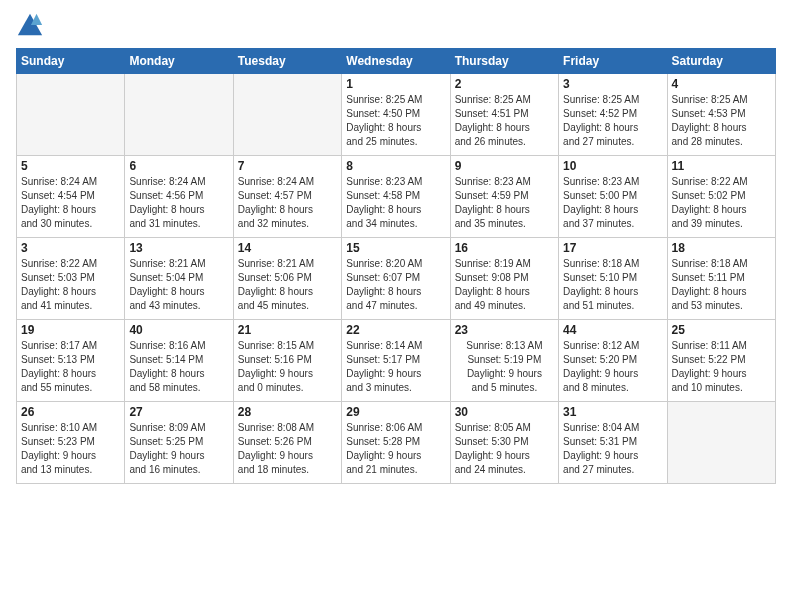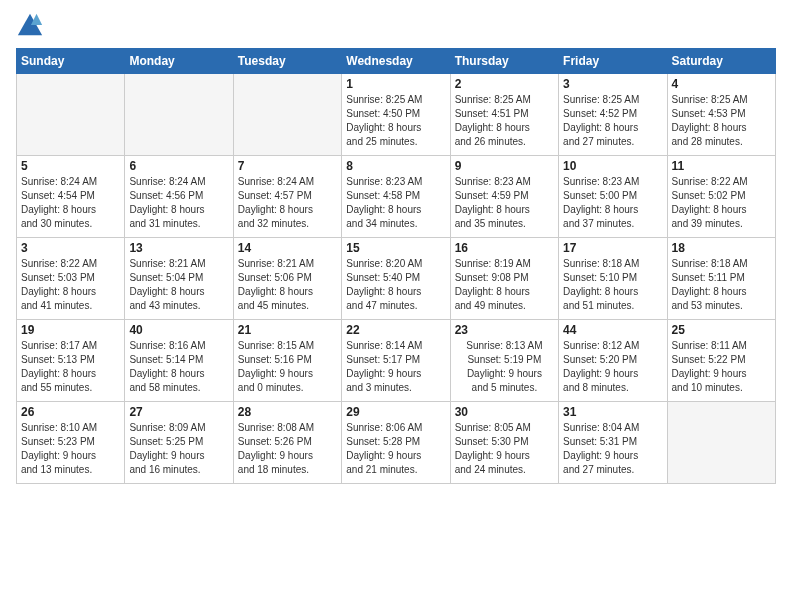--- a/index.html
+++ b/index.html
@@ -236,21 +236,21 @@
           <td>
             <span class="day-num">14</span>
             <div class="day-info" style="white-space: pre-line;">Sunrise: 8:21 AM
 Sunset: 5:06 PM
 Daylight: 8 hours
 and 45 minutes.</div>
           </td>
           <td>
             <span class="day-num">15</span>
             <div class="day-info" style="white-space: pre-line;">Sunrise: 8:20 AM
-Sunset: 5:40 PM
+Sunset: 6:07 PM
 Daylight: 8 hours
 and 47 minutes.</div>
           </td>
           <td>
             <span class="day-num">16</span>
             <div class="day-info" style="white-space: pre-line;">Sunrise: 8:19 AM
 Sunset: 9:08 PM
 Daylight: 8 hours
 and 49 minutes.</div>
           </td>

